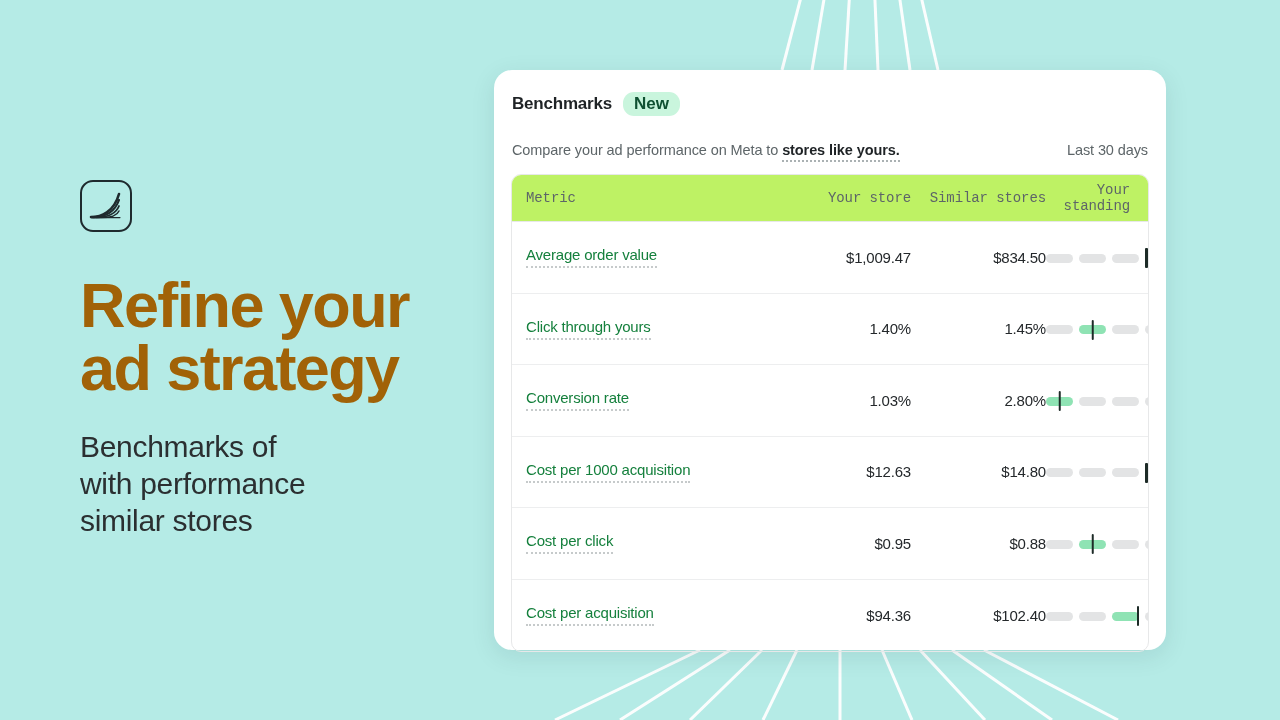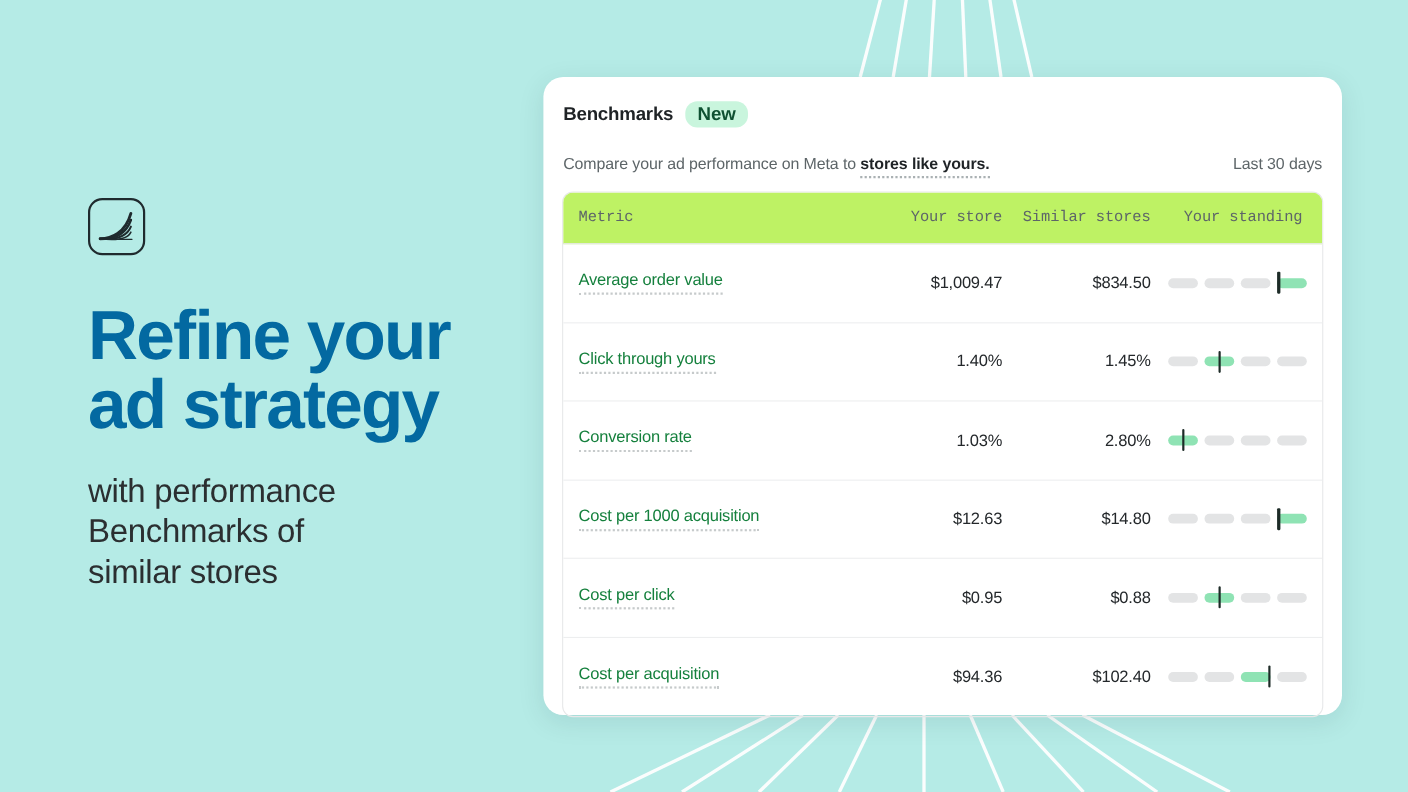--- a/index.html
+++ b/index.html
@@ -44,42 +44,42 @@
     overflow: hidden;
     background: transparent;
   }
 
   .headline {
     margin-top: 42px;
     font-size: 63px;
     line-height: 1.0;
     font-weight: 700;
     letter-spacing: -1.6px;
-    color: #0369a1;
+    color: #a16207;
   }
 
   .headline .line { display: block; }
 
   .subhead {
     margin-top: 28px;
     font-size: 30px;
     line-height: 1.24;
     font-weight: 400;
     letter-spacing: -0.3px;
     color: #2b2f31;
   }
 
   .subhead .line { display: block; }
 
   
   .card {
     position: absolute;
     left: 494px;
     top: 70px;
-    width: 726px;
+    width: 672px;
     height: 580px;
     background: #ffffff;
     border-radius: 18px;
     box-shadow: 0 6px 24px rgba(20, 50, 60, 0.10);
     padding: 22px 17px 18px 17px;
   }
 
   .card-title-row {
     display: flex;
     align-items: center;
@@ -257,22 +257,22 @@
       </g>
     </svg>
   </div>
 
   <h1 class="headline">
     <span class="line">Refine your</span>
     <span class="line">ad strategy</span>
   </h1>
 
   <p class="subhead">
+    <span class="line">Benchmarks of</span>
     <span class="line">with performance</span>
-    <span class="line">Benchmarks of</span>
     <span class="line">similar stores</span>
   </p>
 </div>
 
 <div class="card">
 
   <div class="card-title-row">
     <span class="card-title">Benchmarks</span>
     <span class="badge-new">New</span>
   </div>

